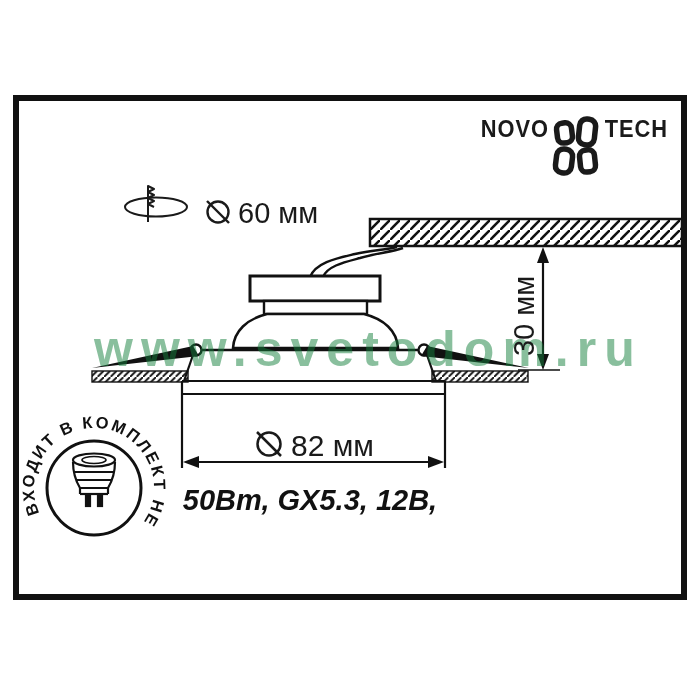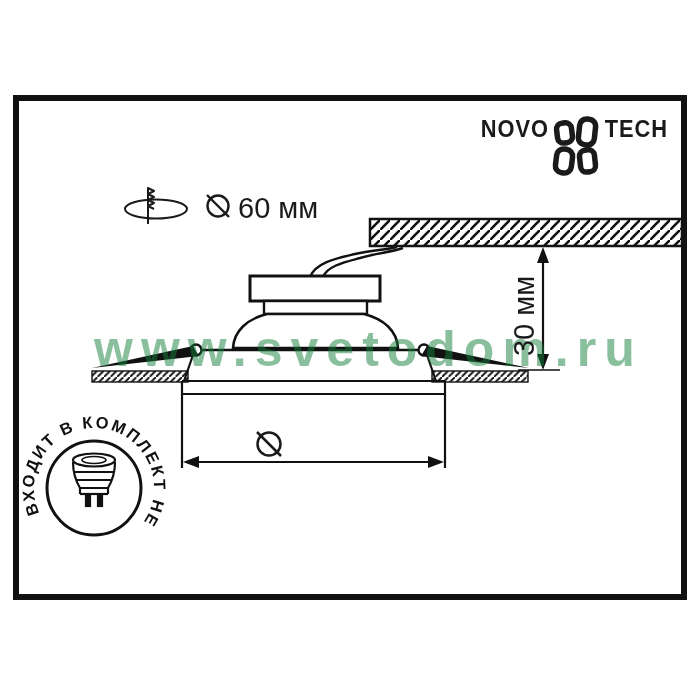--- a/index.html
+++ b/index.html
@@ -15,21 +15,21 @@
     left:13px;top:95px;width:662px;height:493px;
     border:6px solid #111;z-index:7;pointer-events:none;
   }
   
   #logo{left:479px;top:116px;height:62px;display:flex;z-index:3;}
   .logo-txt{
     font-weight:bold;font-size:23px;letter-spacing:1px;color:#1a1a1a;
     transform:scaleX(.95);
   }
   
-  #cutout{left:122px;top:186px;height:44px;display:flex;align-items:center;z-index:6;}
+  #cutout{left:122px;top:186px;height:44px;display:flex;align-items:flex-end;z-index:6;}
   #cutout .lbl{font-size:29px;color:#1a1a1a;margin-left:6px;}
   
   #draw{left:13px;top:95px;z-index:2;}
   
   #watermark{
     left:94px;top:320px;z-index:5;white-space:nowrap;
     font-weight:bold;font-size:50px;letter-spacing:8px;
     color:#15803d;opacity:.5;
   }
   
@@ -148,25 +148,27 @@
 
 <div id="watermark" class="abs">www.svetodom.ru</div>
 
 <div id="dia82" class="abs">
   <span>
     <svg width="30" height="30" viewBox="0 0 30 30">
       <circle cx="15" cy="15" r="11.5" fill="none" stroke="#1a1a1a" stroke-width="2.5"></circle>
       <line x1="3" y1="3" x2="27" y2="27" stroke="#1a1a1a" stroke-width="2.5"></line>
     </svg>
   </span>
+  <span class="lbl">82 мм</span>
 </div>
 
 <div id="depth30" class="abs">30 мм</div>
 
 <div id="specs" class="abs">
+  <div>50Вт, GX5.3, 12В,</div>
 </div>
 
 <div id="badge" class="abs">
   <svg width="150" height="156" viewBox="0 0 150 156">
     <defs>
       <path id="badgeTextCircle" d="M17.6 119.4 A60 60 0 1 1 126.4 68.6 A60 60 0 1 1 17.6 119.4" fill="none"></path>
     </defs>
     <circle cx="72" cy="94" r="47" fill="none" stroke="#111" stroke-width="3"></circle>
     <g fill="none" stroke="#111" stroke-width="2.2">
       <ellipse cx="72" cy="66" rx="21" ry="6.5"></ellipse>

